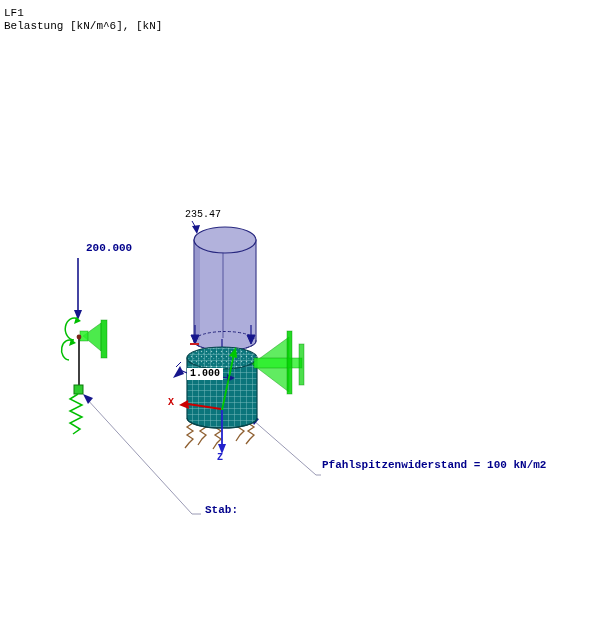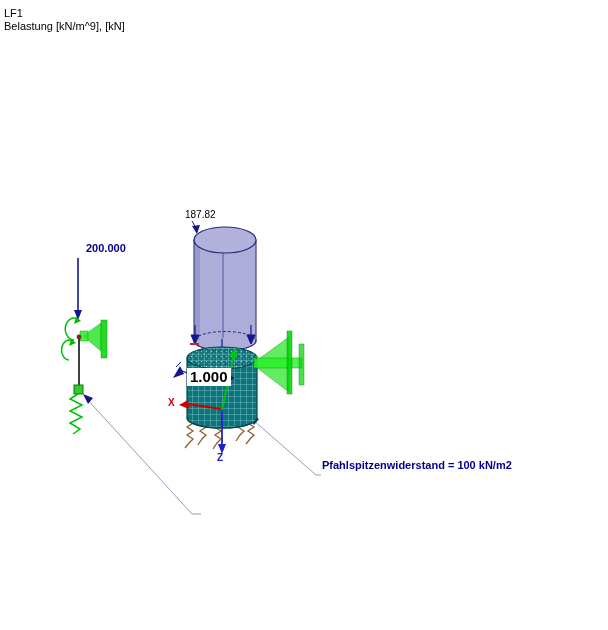--- a/index.html
+++ b/index.html
@@ -1,26 +1,26 @@
 <!DOCTYPE html>
 <html><head>
 <meta charset="utf-8">
 <style>
   html,body{margin:0;padding:0;background:#fff;}
   #viewport{
     position:relative;width:608px;height:630px;background:#ffffff;overflow:hidden;
-    font-family:Liberation Sans, sans-serif;
+    font-family:Liberation Mono, monospace;
   }
   #scene{position:absolute;left:0;top:0;}
   .lbl{position:absolute;white-space:nowrap;}
   .hdr{font-size:11px;color:#000;}
   .navy-bold{font-size:11px;font-weight:bold;color:#00008B;}
   .anno{font-size:11px;font-weight:bold;color:#00008B;line-height:13px;}
   .small-black{font-size:10px;color:#000;}
-  .dim-box{font-size:15px;font-weight:bold;color:#000;background:#ffffff;padding:0 3px 1px 3px;}
+  .dim-box{font-size:10px;font-weight:bold;color:#000;background:#ffffff;padding:0 3px 1px 3px;}
   .axis-x{font-size:10px;font-weight:bold;color:#CC0000;}
   .axis-z{font-size:10px;font-weight:bold;color:#2222CC;}
 </style>
 </head>
 <body>
 
 <div id="viewport">
 
   <svg id="scene" width="608" height="630" viewBox="0 0 608 630">
     <defs>
@@ -129,31 +129,32 @@
       <circle cx="79" cy="337" r="2.4" fill="#7A2619"></circle>
     </g>
 
     <g>
       <rect x="74" y="385" width="9" height="9" fill="#2ECC2E" stroke="#0A7A0A" stroke-width="1"></rect>
       <polyline points="78,394 70,399 82,405 70,411 82,417 70,423 80,429 73,434" fill="none" stroke="#00BE00" stroke-width="1.5"></polyline>
     </g>
   </svg>
 
   <div class="lbl hdr" style="left:4px;top:7px;">LF1</div>
-  <div class="lbl hdr" style="left:4px;top:20px;">Belastung [kN/m^9], [kN]</div>
+  <div class="lbl hdr" style="left:4px;top:20px;">Belastung [kN/m^6], [kN]</div>
 
   <div class="lbl navy-bold" style="left:86px;top:242px;">200.000</div>
 
-  <div class="lbl small-black" style="left:185px;top:209px;">187.82</div>
+  <div class="lbl small-black" style="left:185px;top:209px;">235.47</div>
 
   <div class="lbl dim-box" style="left:187px;top:368px;">1.000</div>
 
   <div class="lbl axis-x" style="left:168px;top:397px;">X</div>
   <div class="lbl axis-z" style="left:217px;top:452px;">Z</div>
 
   <div class="lbl anno" style="left:322px;top:459px;">
     <div>Pfahlspitzenwiderstand = 100 kN/m2</div>
   </div>
 
   <div class="lbl anno" style="left:205px;top:504px;">
+    <div>Stab:</div>
   </div>
 
 </div>
 
 </body></html>

